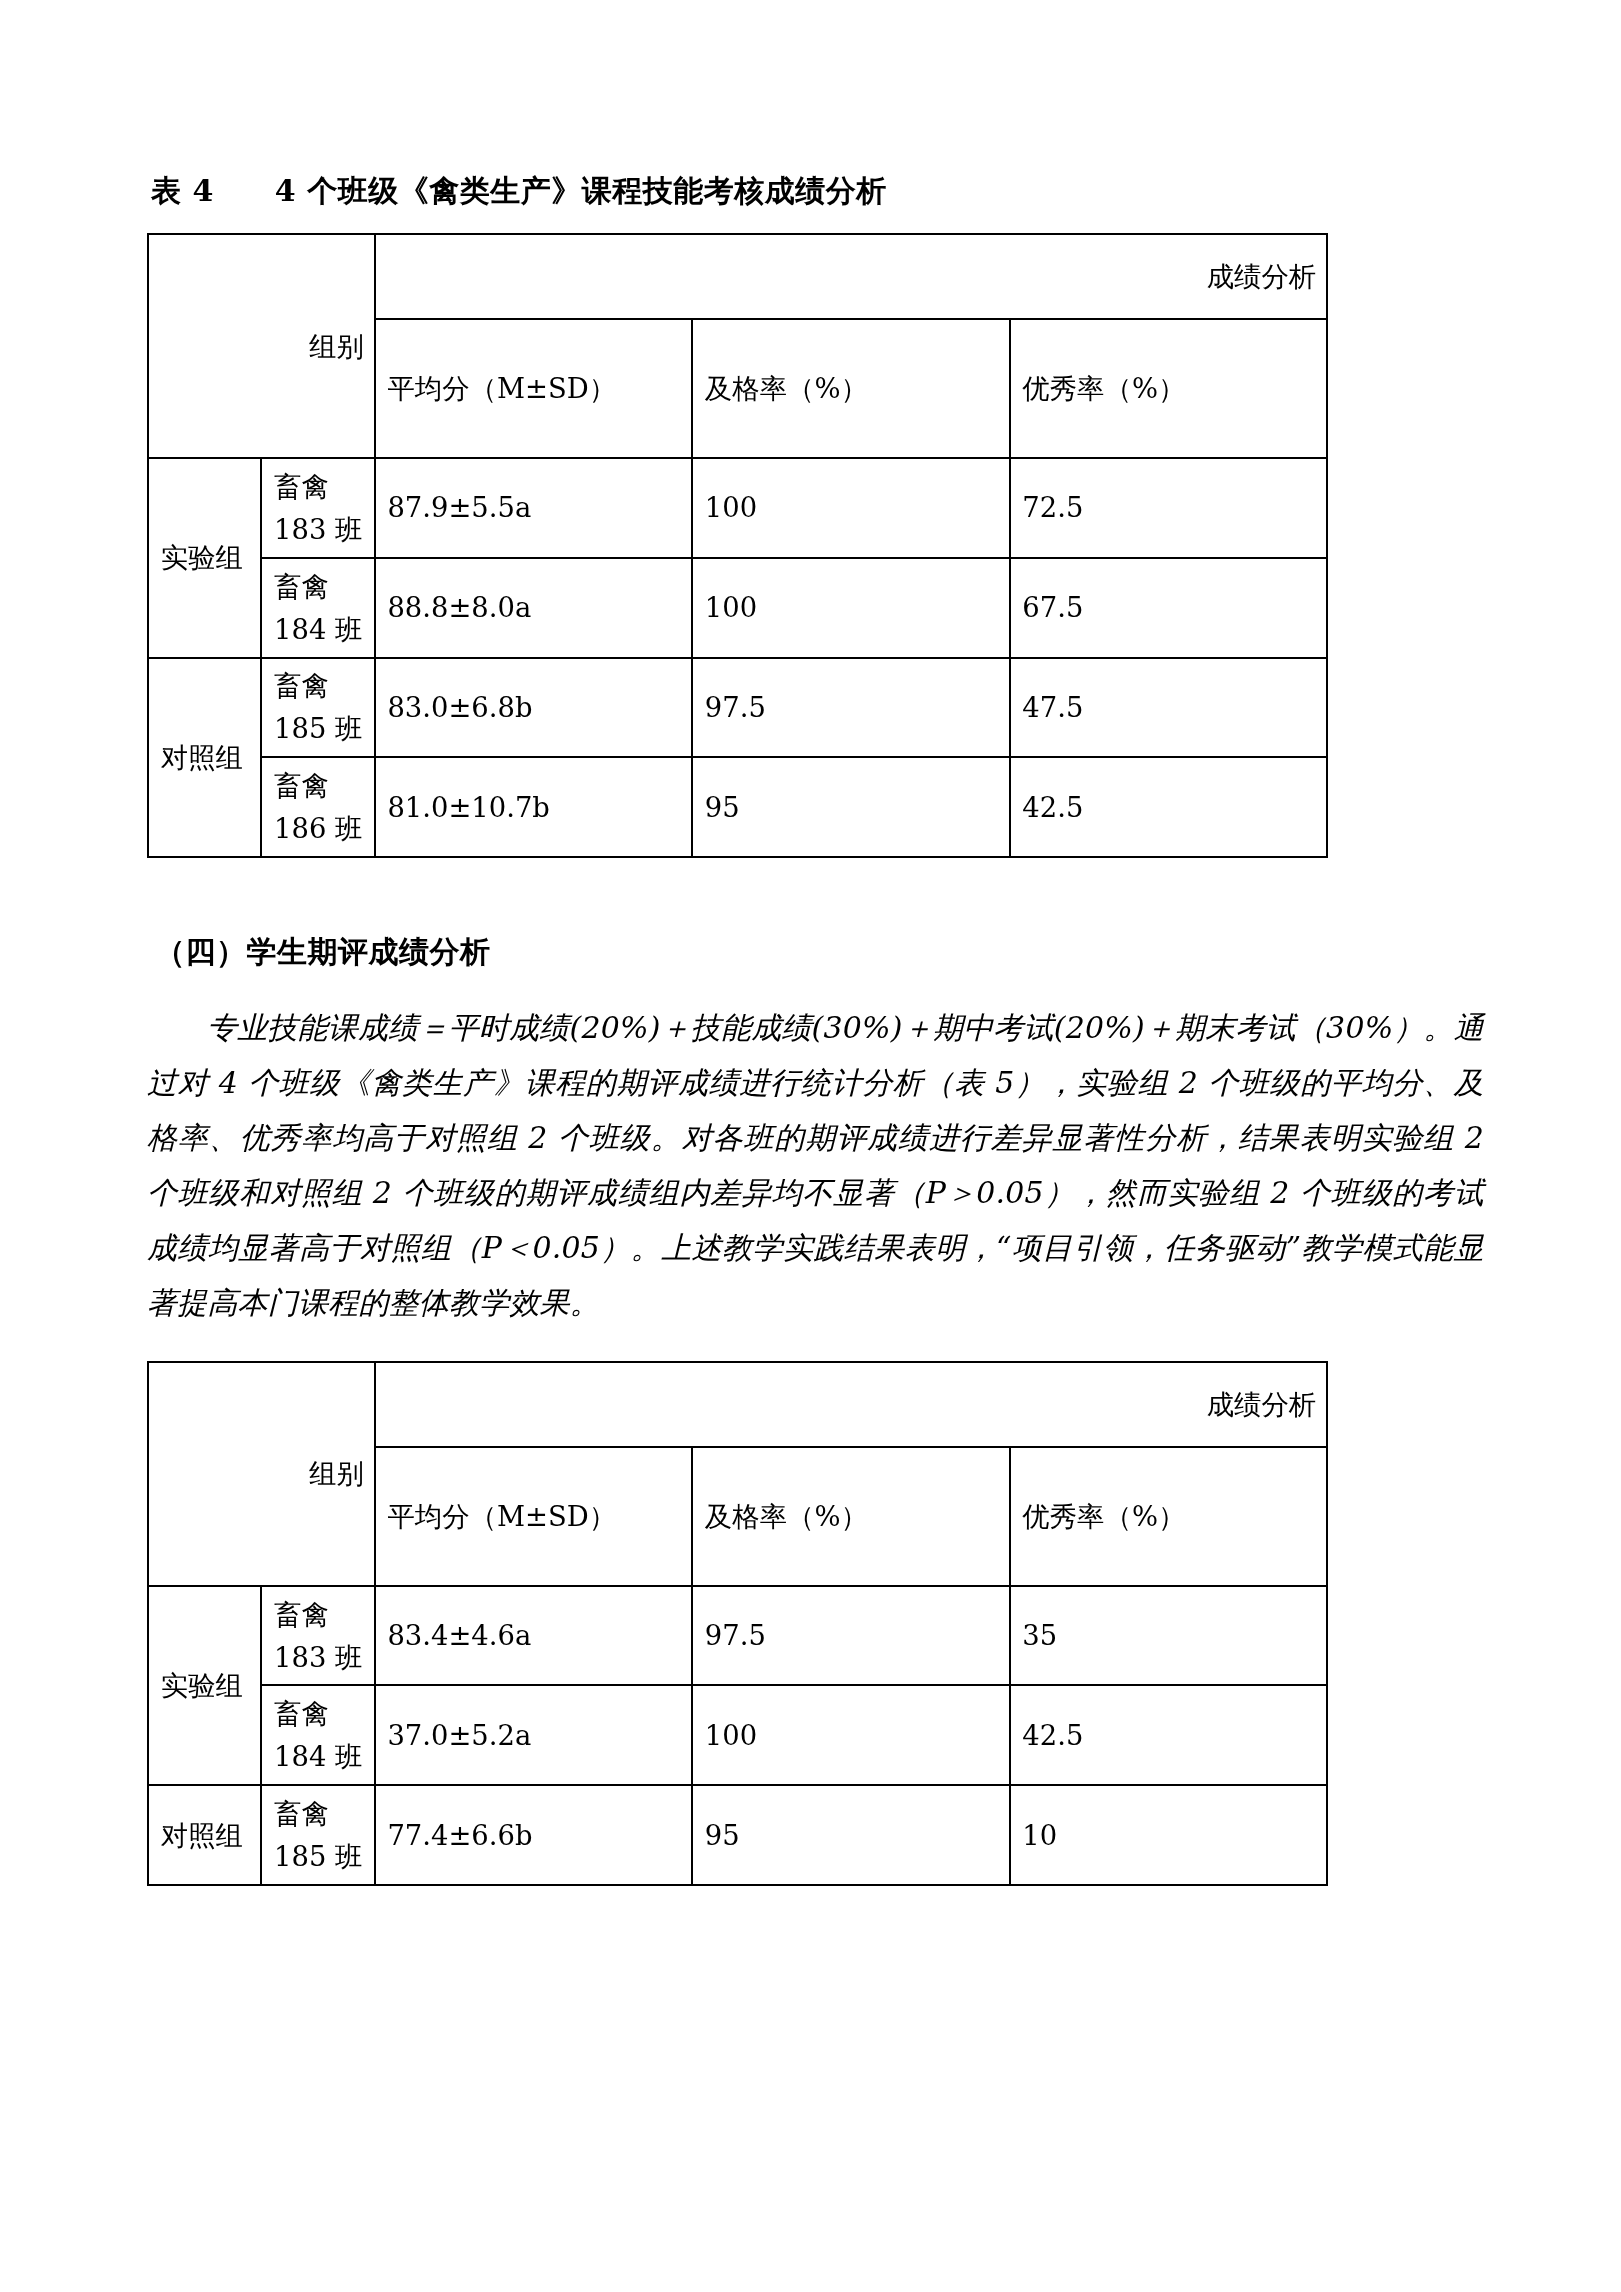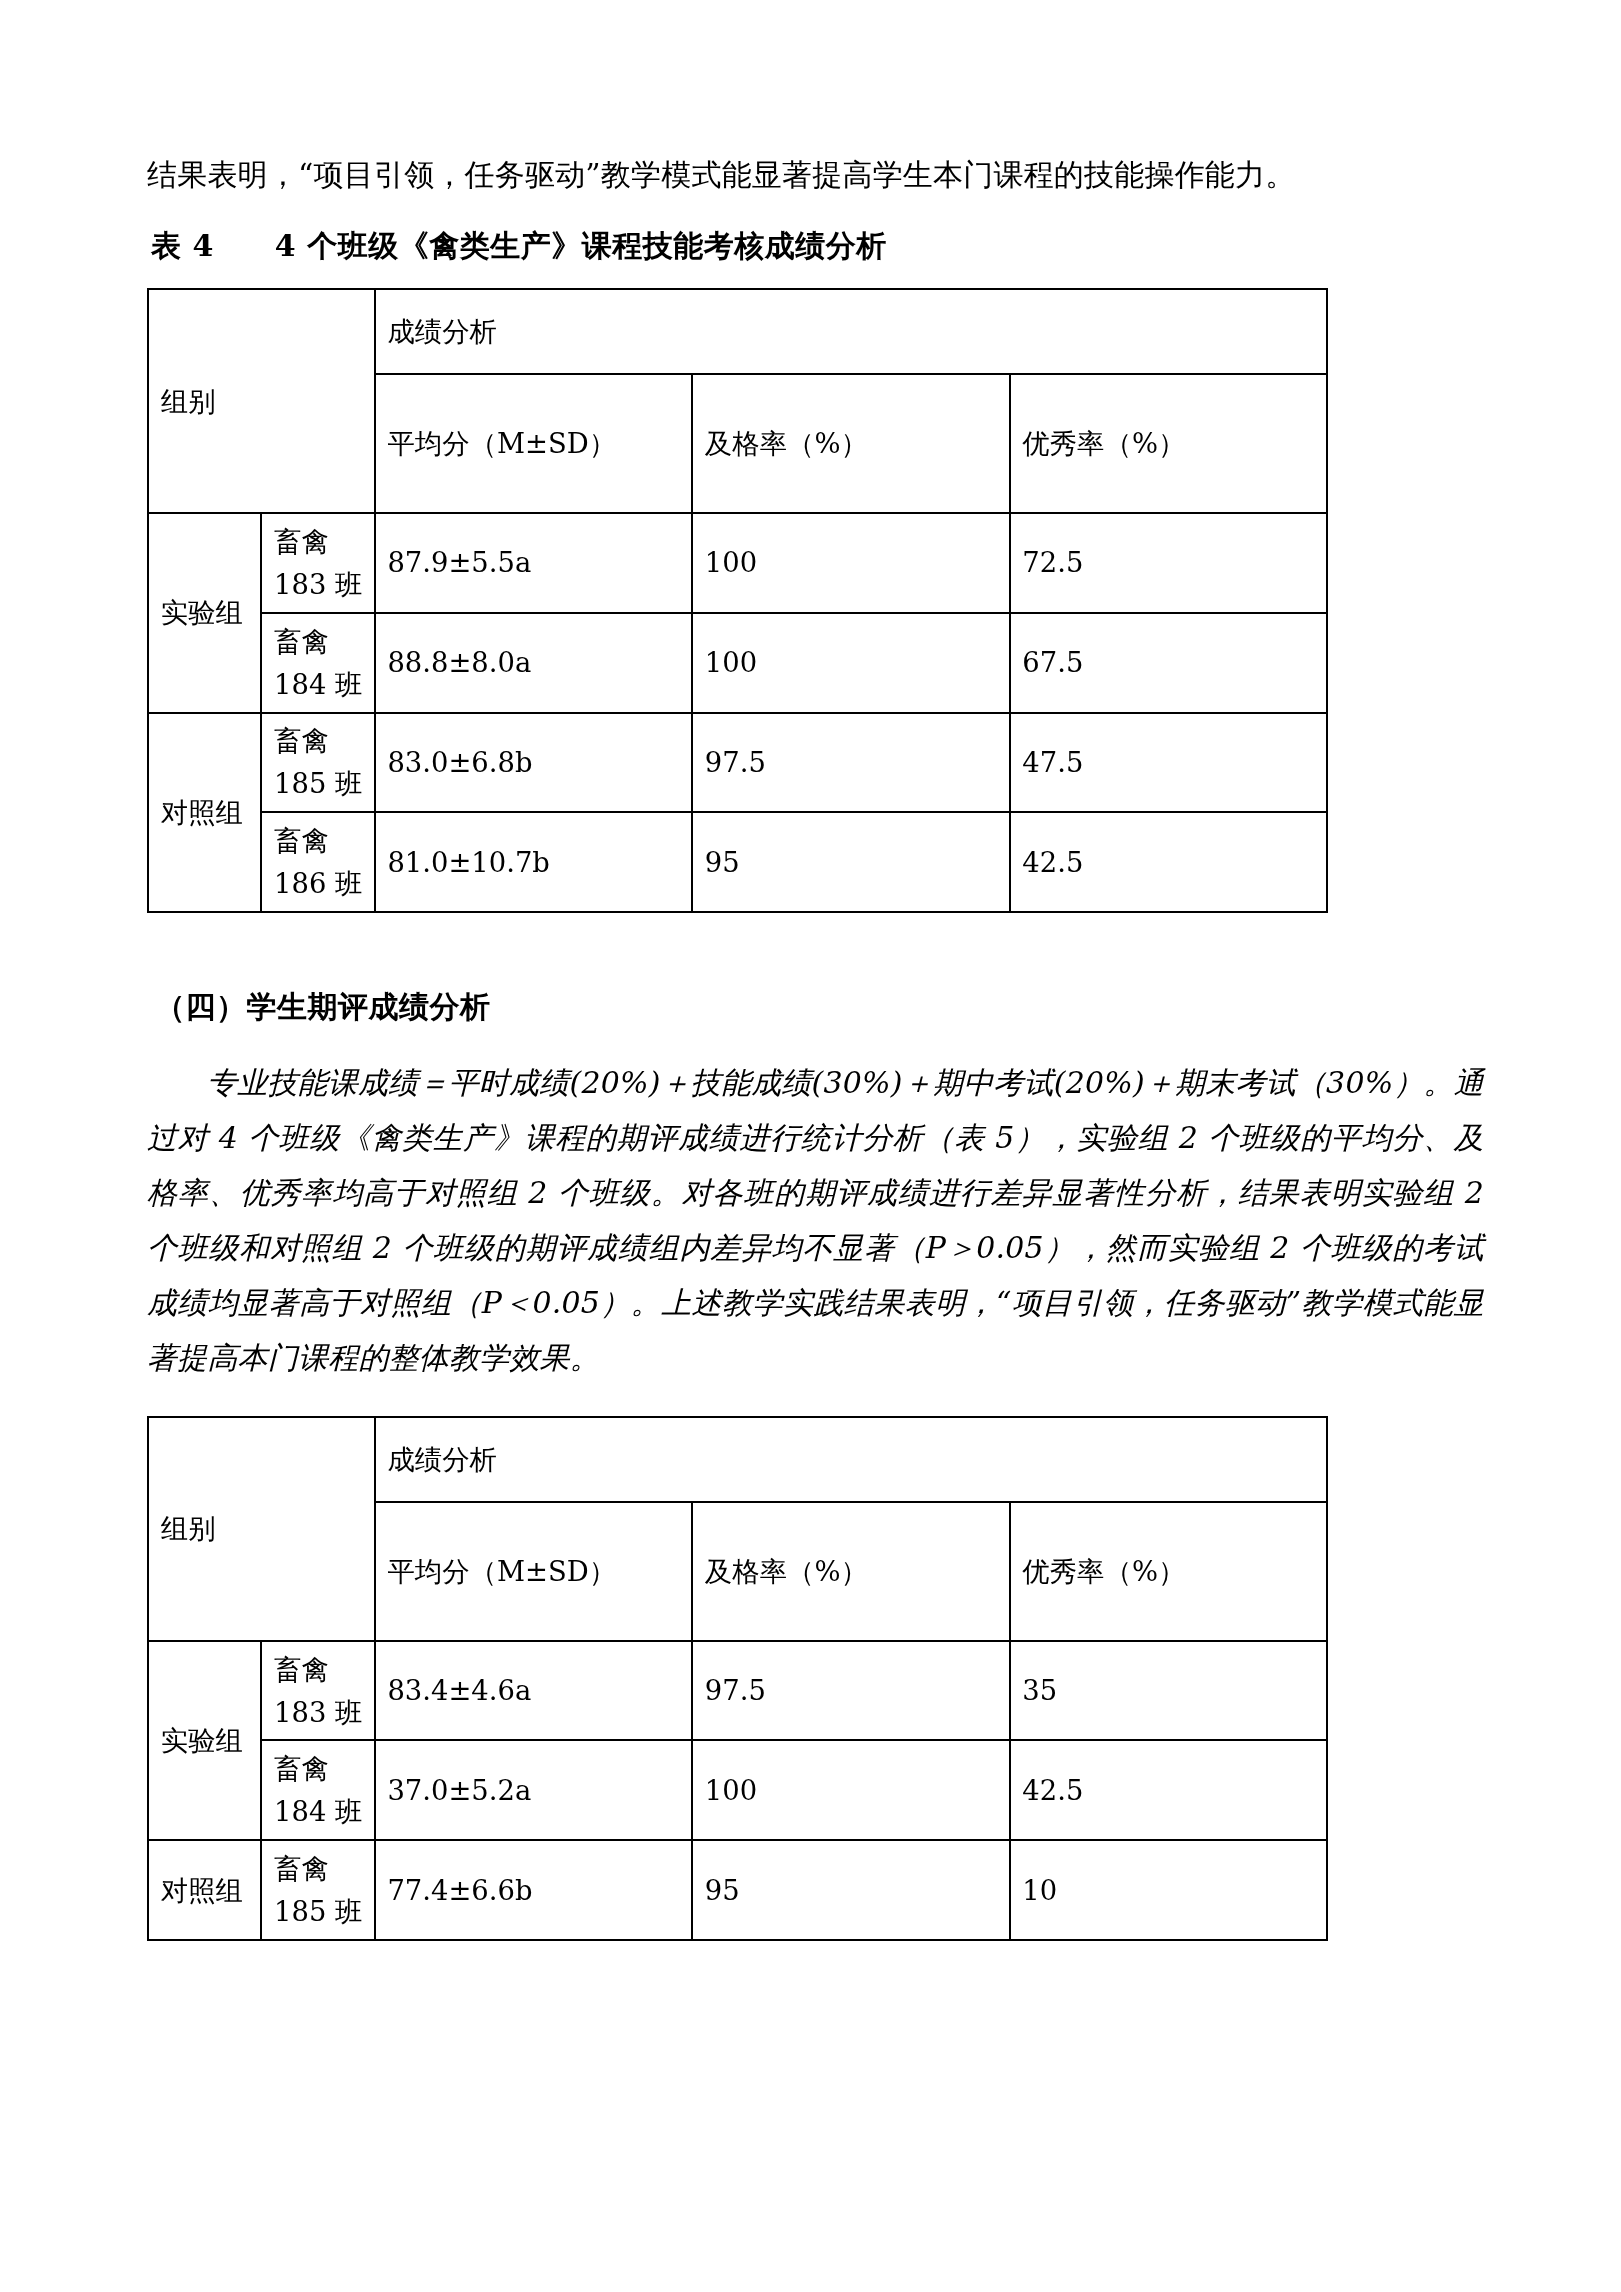--- a/index.html
+++ b/index.html
@@ -69,30 +69,29 @@
     vertical-align: middle;
     font-family: "DejaVu Serif", "Liberation Serif", serif;
     word-break: break-word;
   }
   td.c-group   { width: 203px; }
   td.c-class   { width: 209px; }
   td.c-mean    { width: 221px; border-radius: 8px; }
   td.c-pass    { width: 235px; border-radius: 10px; }
   td.c-excel   { width: 235px; }
 
-  td.h-tall    { height: 71px; }
+  td.h-tall    { height: 71px; text-align: right; }
   td.row-cell  { height: 61px; }
   .cell-num { font-family: "DejaVu Serif", "Liberation Serif", serif; }
 </style>
 </head>
 <body>
 
 <div class="page">
 
-  <p class="para">结果表明，“项目引领，任务驱动”教学模式能显著提高学生本门课程的技能操作能力。</p>
 
   <div class="gap-sm"></div>
 
   <div class="tbl-caption">表 4　　4 个班级《禽类生产》课程技能考核成绩分析</div>
 
   <div class="gap-sm"></div>
 
   <table class="doc-table">
     <tbody>
       <tr>

